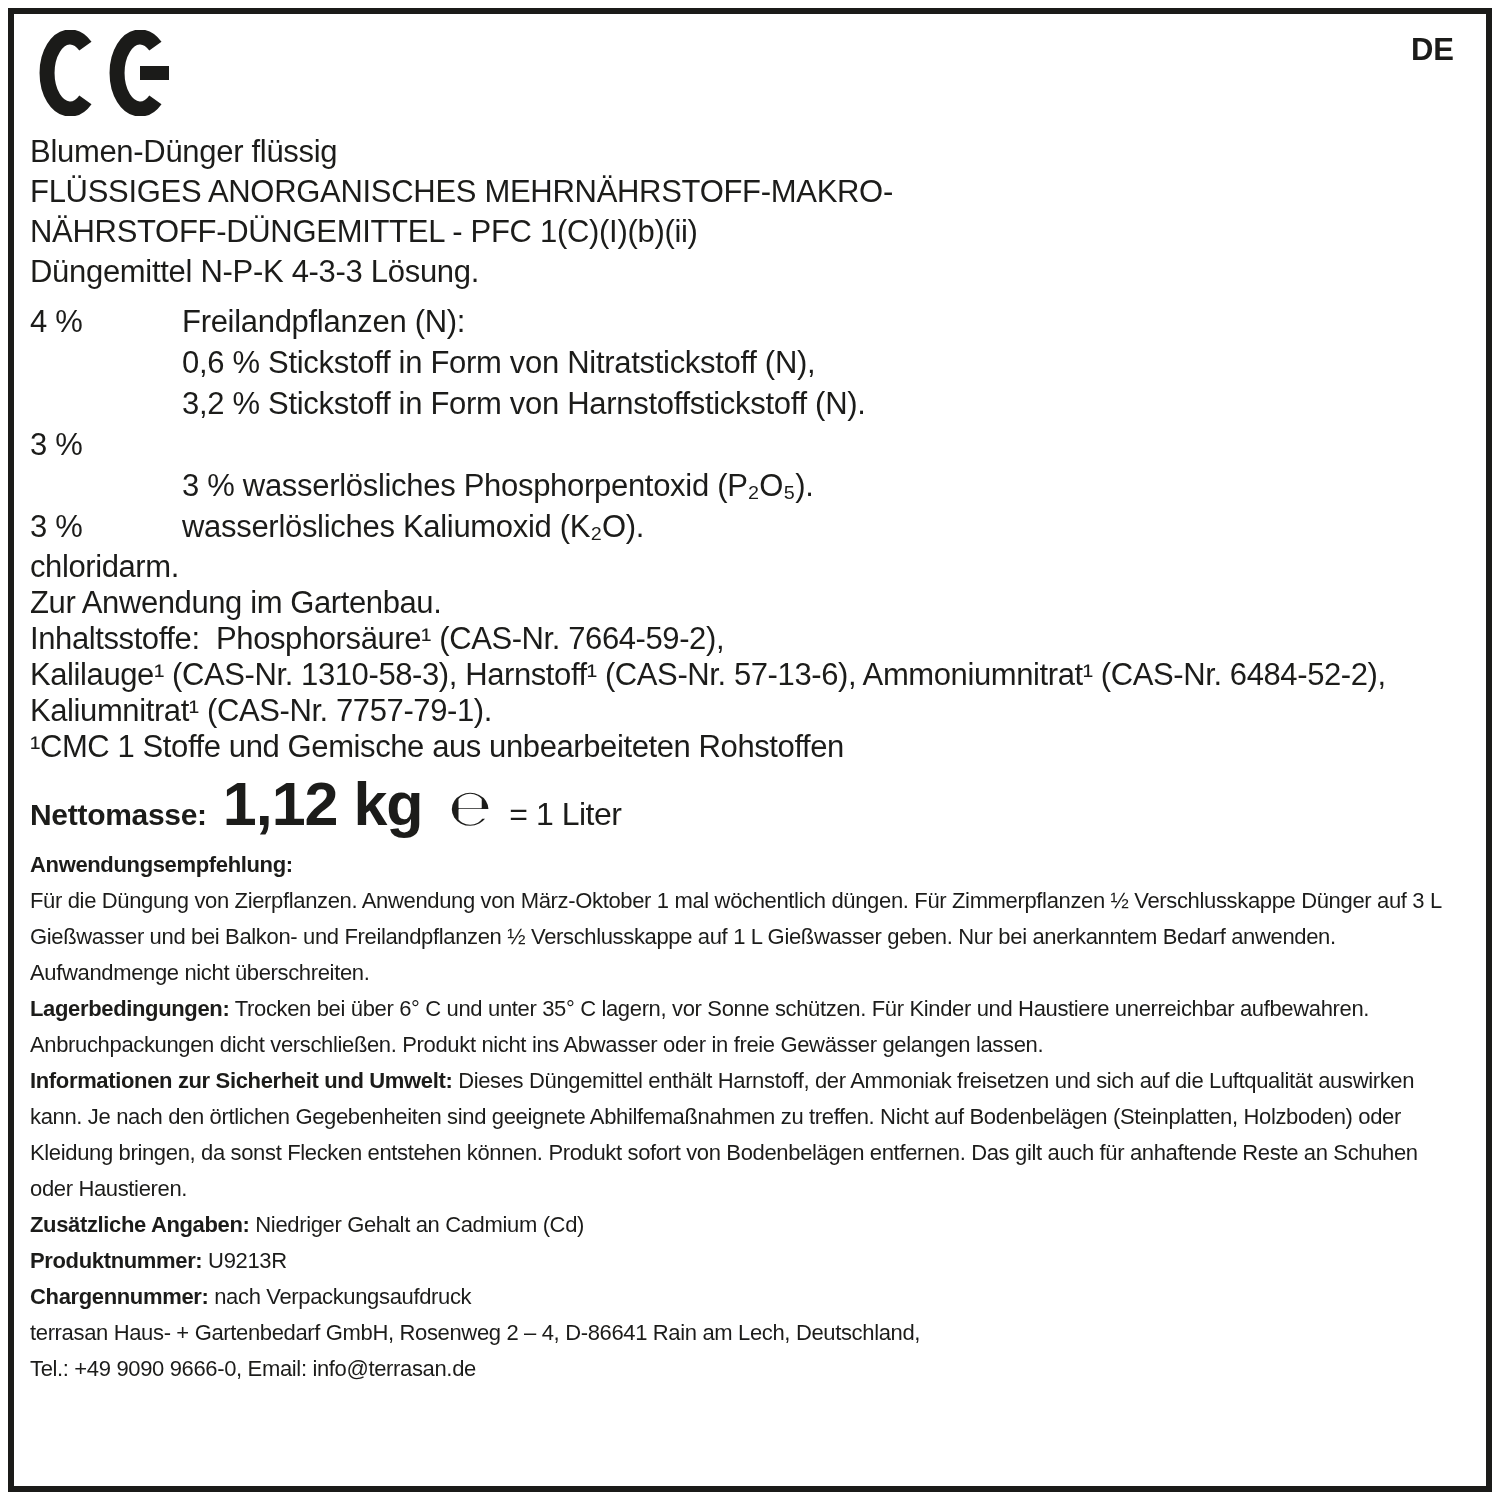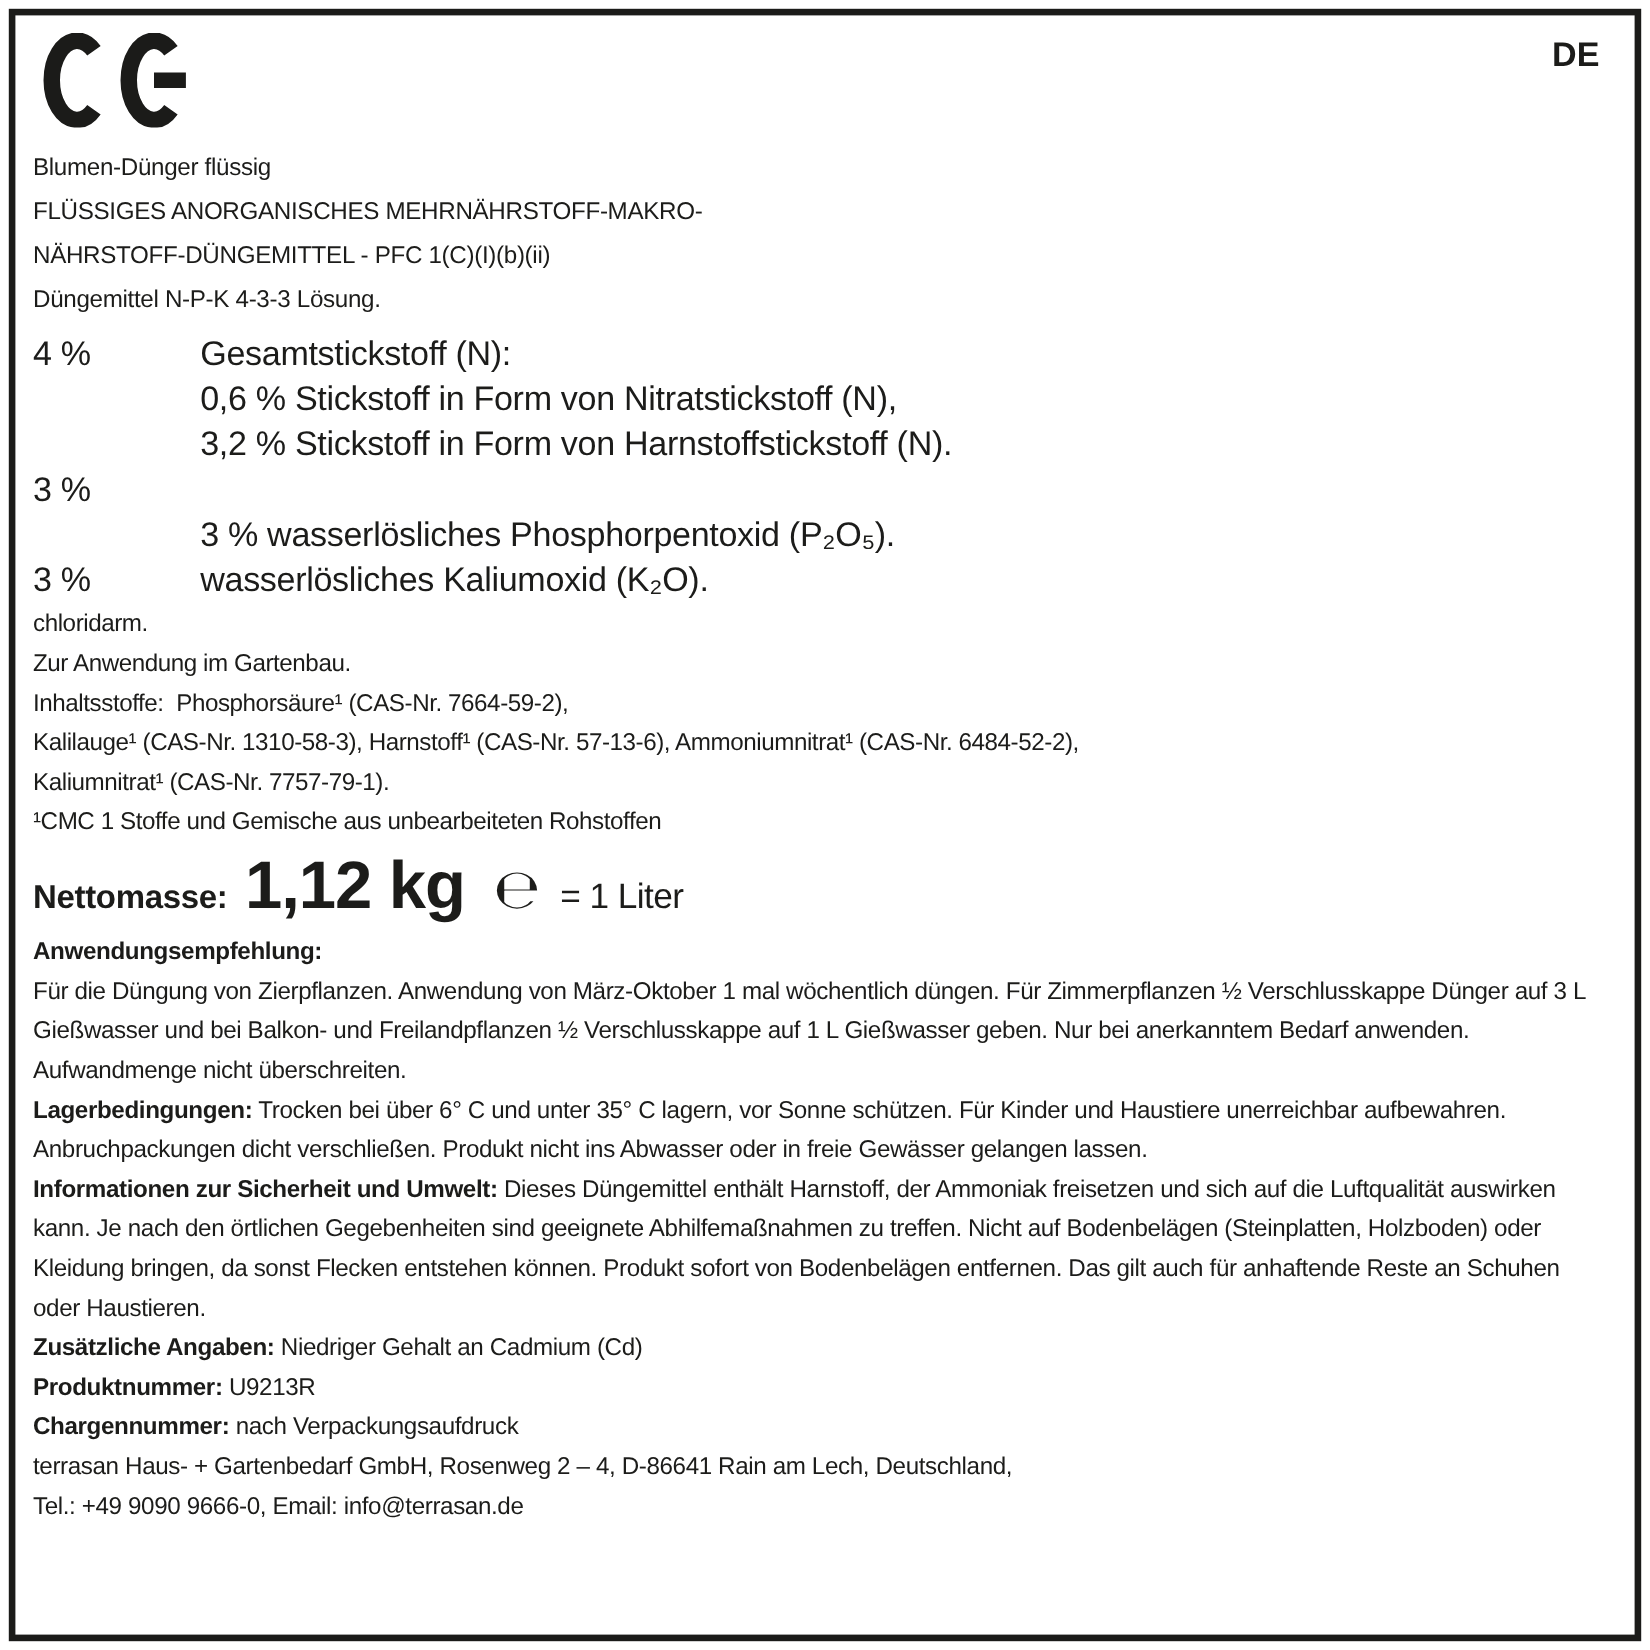--- a/index.html
+++ b/index.html
@@ -8,26 +8,26 @@
     font-family:"Liberation Sans","DejaVu Sans",sans-serif;color:#1c1c1a;
   }
   .label{
     position:absolute;inset:8px;border:6px solid #1b1b19;box-sizing:border-box;
     padding:12px 20px 16px 16px;overflow:hidden;background:#ffffff;
   }
   .header-row{display:flex;justify-content:space-between;align-items:flex-start;height:92px;margin-top:4px;}
   .ce{margin-left:6px;}
   .lang{font-weight:bold;font-size:31px;margin-right:12px;margin-top:2px;letter-spacing:0;}
   .intro{margin-top:10px;}
-  .intro .line{font-size:22px;line-height:40px;white-space:pre;letter-spacing:-0.3px;}
+  .intro .line{font-size:31px;line-height:40px;white-space:pre;letter-spacing:-0.3px;}
   .nutrients{margin-top:9px;font-size:31px;line-height:41px;letter-spacing:-0.3px;}
   .nrow{display:flex;}
   .pct{width:152px;flex:none;}
   .desc{white-space:pre;}
-  .comp{margin-top:2px;font-size:22px;line-height:36px;letter-spacing:-0.4px;}
+  .comp{margin-top:2px;font-size:31px;line-height:36px;letter-spacing:-0.4px;}
   .comp .line{white-space:pre;}
   .netto{display:flex;align-items:baseline;margin:4px 0 8px 0;text-align:center;}
   .netto .nlabel{font-size:30px;font-weight:bold;letter-spacing:-0.3px;}
   .netto .nvalue{font-size:61px;font-weight:bold;margin-left:16px;letter-spacing:-1px;}
   .netto .esign{font-size:50px;margin-left:26px;font-family:"DejaVu Sans",sans-serif;font-weight:normal;}
   .netto .nvol{font-size:32px;margin-left:18px;letter-spacing:-0.5px;}
   .body-text{font-size:22px;line-height:36px;letter-spacing:-0.35px;}
   .body-text p{margin:0;}
   .body-text .hd{font-weight:bold;}
   b.lead{font-weight:bold;}
@@ -52,21 +52,21 @@
   <div class="intro">
     <div class="line">Blumen-Dünger flüssig</div>
     <div class="line">FLÜSSIGES ANORGANISCHES MEHRNÄHRSTOFF-MAKRO-</div>
     <div class="line">NÄHRSTOFF-DÜNGEMITTEL - PFC 1(C)(I)(b)(ii)</div>
     <div class="line">Düngemittel N-P-K 4-3-3 Lösung.</div>
   </div>
 
   <div class="nutrients">
     <div class="nrow">
       <span class="pct">4 %</span>
-      <span class="desc">Gesamtstickstoff (N):</span>
+      <span class="desc">Freilandpflanzen (N):</span>
     </div>
     <div class="nrow">
       <span class="pct"></span>
       <span class="desc">0,6 % Stickstoff in Form von Nitratstickstoff (N),</span>
     </div>
     <div class="nrow">
       <span class="pct"></span>
       <span class="desc">3,2 % Stickstoff in Form von Harnstoffstickstoff (N).</span>
     </div>
     <div class="nrow">

